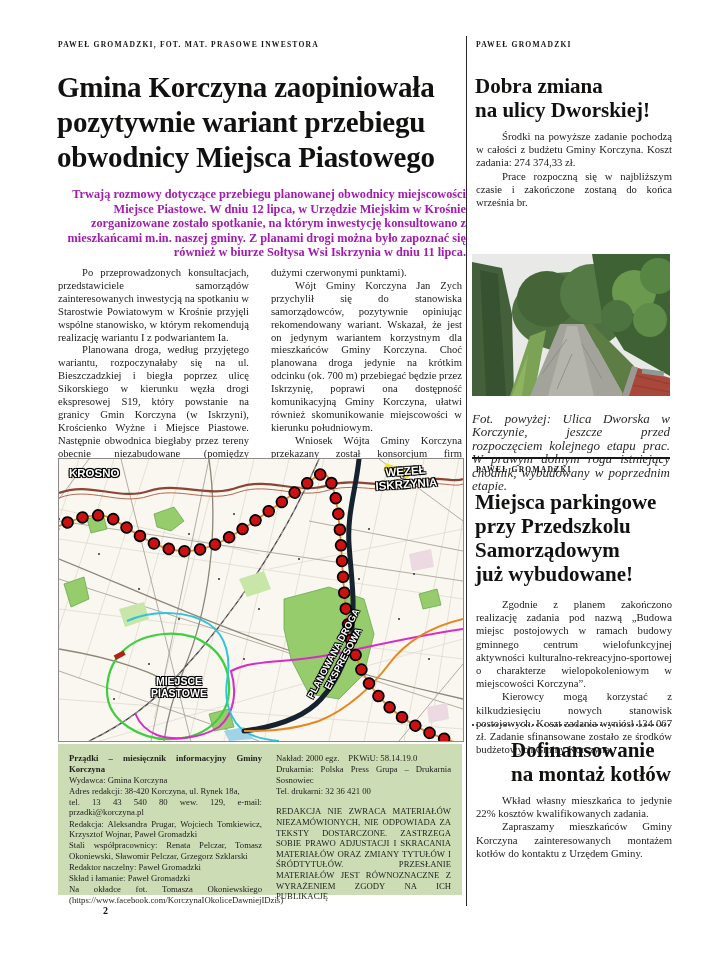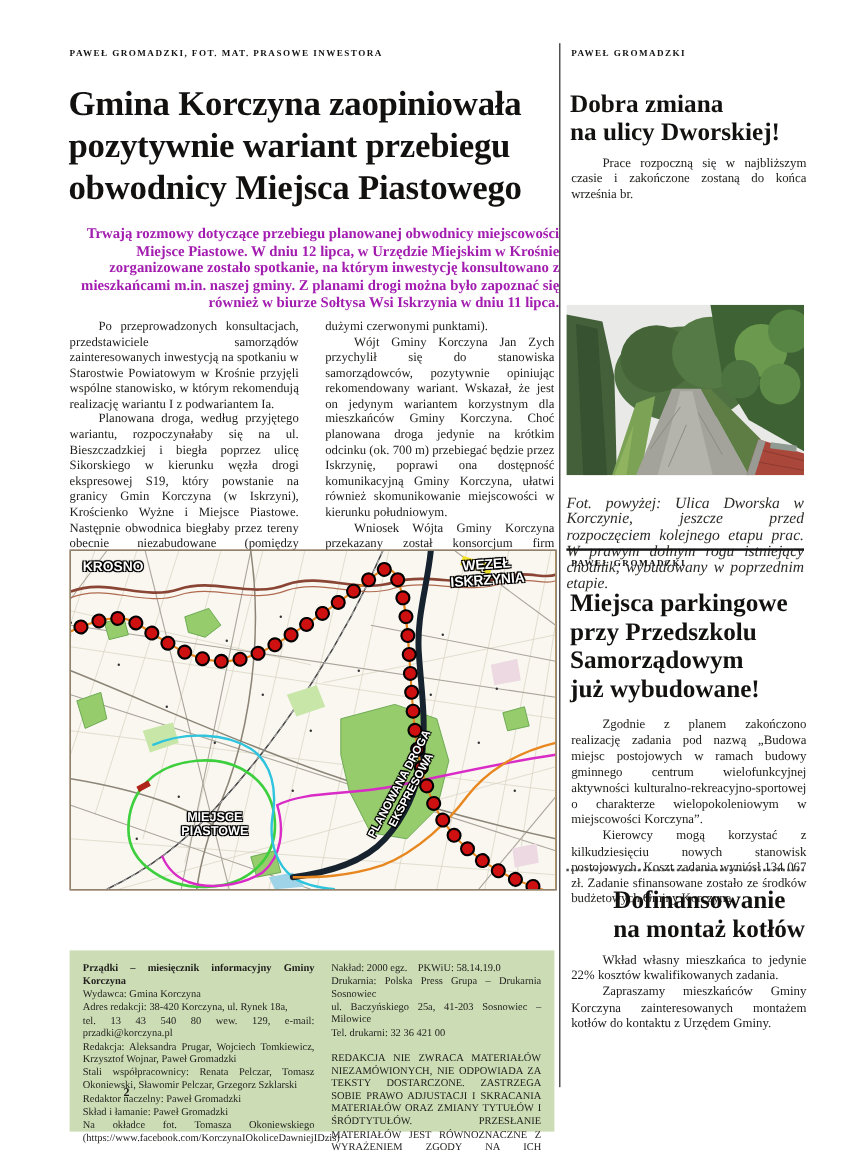--- a/index.html
+++ b/index.html
@@ -16,30 +16,30 @@
   .cols{display:flex;gap:22px;}
   .col{width:197px;}
   .r-headline{font-size:21px;line-height:24px;font-weight:bold;color:#121110;white-space:pre-line;}
   .r-body{font-size:10.7px;line-height:13.2px;text-align:justify;color:#22211f;width:196px;}
   .r-body p{margin:0;text-indent:26px;}
   .caption{font-size:13px;line-height:13.4px;font-style:italic;color:#2c2a27;text-align:justify;}
   .sep-solid{border-top:2px solid #171717;height:0;}
   .sep-dotted{border-top:2px dotted #4a4a4a;height:0;}
   .vdivider{width:1px;background:#262626;}
   #imprint{background:#ccdcb5;box-sizing:border-box;padding:9px 11px;
-           font-size:8.7px;line-height:10.6px;color:#1f1e1c;margin-top:48px;}
+           font-size:8.7px;line-height:10.6px;color:#1f1e1c;}
   #imprint .icols{display:flex;gap:14px;}
   #imprint .ileft{width:193px;}
   #imprint .iright{width:175px;}
   #imprint .iline{margin:0 0 0.5px 0;text-align:justify;}
   #imprint .ititle{font-weight:bold;}
   #imprint .inotice{margin-top:10px;text-align:justify;}
   .pagenum{font-size:10px;font-weight:bold;color:#141414;}
   
-  #map{width:404px;height:282px;border:1px solid #8a8a8a;box-sizing:content-box;overflow:hidden;background:#a16207;}
+  #map{width:404px;height:282px;border:1px solid #8a8a8a;box-sizing:content-box;overflow:hidden;background:#3b82f6;}
   .maplabel{position:absolute;font-family:"Liberation Sans",sans-serif;font-weight:bold;color:#ffffff;
             text-shadow:-1px -1px 0 #000,1px -1px 0 #000,-1px 1px 0 #000,1px 1px 0 #000,0 0 2px #000;
             text-align:center;white-space:pre-line;}
   #lbl-krosno{left:10px;top:8px;font-size:11.5px;}
   #lbl-wezel{left:296px;top:6px;width:102px;font-size:11.5px;line-height:13px;transform:rotate(-4deg);}
   #lbl-miejsce{left:70px;top:216px;width:100px;font-size:10.5px;line-height:12px;}
   #lbl-droga{left:220px;top:186px;width:118px;font-size:9.5px;line-height:11px;transform:rotate(-62deg);}
   
   #photo{width:198px;height:142px;display:block;}
 </style>
@@ -203,35 +203,35 @@
         <div class="iline">tel. 13 43 540 80 wew. 129, e-mail: przadki@korczyna.pl</div>
         <div class="iline">Redakcja: Aleksandra Prugar, Wojciech Tomkiewicz, Krzysztof Wojnar, Paweł Gromadzki</div>
         <div class="iline">Stali współpracownicy: Renata Pelczar, Tomasz Okoniewski, Sławomir Pelczar, Grzegorz Szklarski</div>
         <div class="iline">Redaktor naczelny: Paweł Gromadzki</div>
         <div class="iline">Skład i łamanie: Paweł Gromadzki</div>
         <div class="iline">Na okładce fot. Tomasza Okoniewskiego (https://www.facebook.com/KorczynaIOkoliceDawniejIDzis)</div>
       </div>
       <div class="iright">
         <div class="iline">Nakład: 2000 egz. PKWiU: 58.14.19.0</div>
         <div class="iline">Drukarnia: Polska Press Grupa – Drukarnia Sosnowiec</div>
-        <div class="iline">ul. Baczyńskiego 25a, 41-203 Sosnowiec – Milowice</div>
         <div class="iline">Tel. drukarni: 32 36 421 00</div>
         <div class="inotice">REDAKCJA NIE ZWRACA MATERIAŁÓW NIEZAMÓWIONYCH, NIE ODPOWIADA ZA TEKSTY DOSTARCZONE. ZASTRZEGA SOBIE PRAWO ADJUSTACJI I SKRACANIA MATERIAŁÓW ORAZ ZMIANY TYTUŁÓW I ŚRÓDTYTUŁÓW. PRZESŁANIE MATERIAŁÓW JEST RÓWNOZNACZNE Z WYRAŻENIEM ZGODY NA ICH PUBLIKACJĘ</div>
       </div>
     </div>
   </div>
 
   <div class="abs pagenum" style="left:103px;top:905px;">2</div>
 
   <div class="abs byline" style="left:476px;top:40px;">PAWEŁ GROMADZKI</div>
 
   <div class="abs r-headline" style="left:475px;top:74px;width:200px;">Dobra zmiana
 na ulicy Dworskiej!</div>
 
   <div class="abs r-body" style="left:476px;top:130px;">
+    <p>Środki na powyższe zadanie pochodzą w całości z budżetu Gminy Korczyna. Koszt zadania: 274 374,33 zł.</p>
     <p>Prace rozpoczną się w najbliższym czasie i zakończone zostaną do końca września br.</p>
   </div>
 
   <div class="abs" style="left:472px;top:254px;">
     <svg id="photo" viewBox="0 0 198 142">
       <rect x="0" y="0" width="198" height="142" fill="#e9eae7"></rect>
       <ellipse cx="98" cy="58" rx="58" ry="40" fill="#4f7040"></ellipse>
       <ellipse cx="75" cy="45" rx="30" ry="28" fill="#456538"></ellipse>
       <ellipse cx="120" cy="40" rx="32" ry="30" fill="#557a45"></ellipse>
       <polygon points="120,0 198,0 198,122 152,96 130,60 124,25" fill="#3f6234"></polygon>

